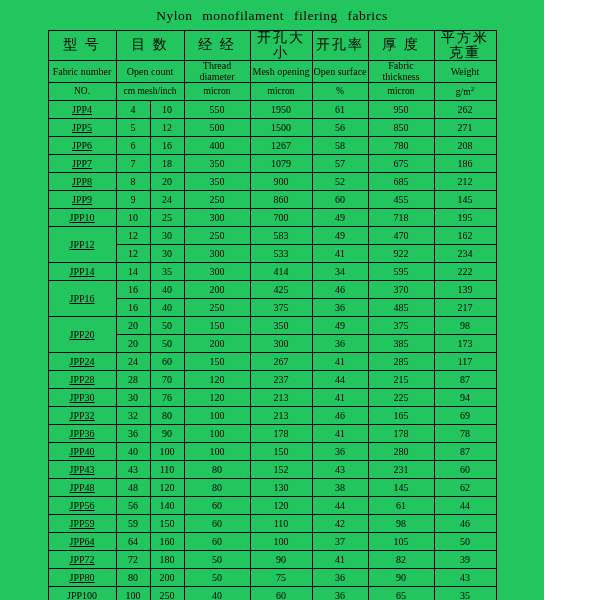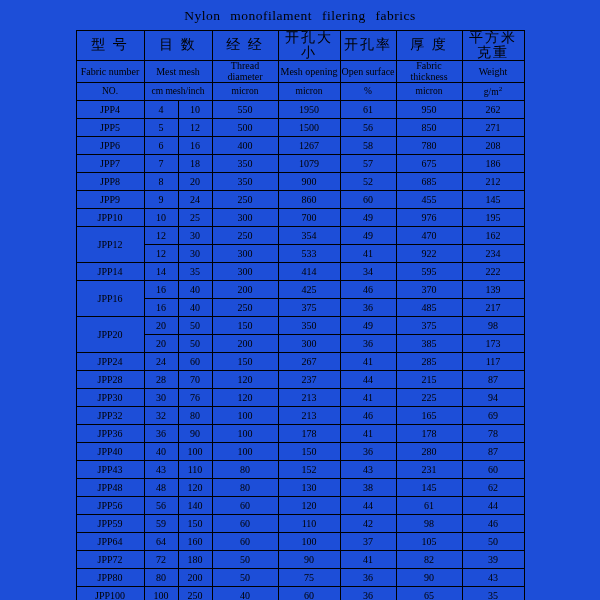--- a/index.html
+++ b/index.html
@@ -8,24 +8,24 @@
     background: #ffffff;
   }
   body {
     width: 600px;
     height: 600px;
     font-family: "Liberation Serif", serif;
     color: #000000;
     overflow: hidden;
   }
   .page {
-    width: 600px;
+    width: 544px;
     height: 600px;
     position: relative;
-    background: #1d4ed8;
+    background: #22c55e;
   }
   .doc-title {
     text-align: center;
     font-size: 13.5px;
     font-family: "Liberation Serif", serif;
     letter-spacing: 0.5px;
     padding-top: 8px;
     padding-bottom: 6px;
     word-spacing: 6px;
   }
@@ -62,20 +62,21 @@
   }
   .hdr-en {
     font-size: 10px;
     margin-left: 36px;
   }
   .hdr-unit {
     font-size: 9.5px;
   }
   .merged-label {
     font-size: 10px;
+    text-decoration: underline;
   }
   .sup {
     font-size: 7px;
     vertical-align: super;
   }
 </style>
 </head>
 <body>
 
 <div class="page">
@@ -98,21 +99,21 @@
         <td class="hdr-cn">型 号</td>
         <td class="hdr-cn" colspan="2">目 数</td>
         <td class="hdr-cn">经 经</td>
         <td class="hdr-cn">开孔大小</td>
         <td class="hdr-cn">开孔率</td>
         <td class="hdr-cn">厚 度</td>
         <td class="hdr-cn">平方米克重</td>
       </tr>
       <tr>
         <td class="hdr-en">Fabric number</td>
-        <td class="hdr-en" colspan="2">Mest mesh</td>
+        <td class="hdr-en" colspan="2">Open count</td>
         <td class="hdr-en">Thread diameter</td>
         <td class="hdr-en">Mesh opening</td>
         <td class="hdr-en">Open surface</td>
         <td class="hdr-en">Fabric thickness</td>
         <td class="hdr-en">Weight</td>
       </tr>
       <tr>
         <td class="hdr-unit">NO.</td>
         <td class="hdr-unit" colspan="2">cm mesh/inch</td>
         <td class="hdr-unit">micron</td>
@@ -183,29 +184,29 @@
           <td>455</td>
           <td>145</td>
         </tr>
         <tr>
           <td class="merged-label">JPP10</td>
           <td>10</td>
           <td>25</td>
           <td>300</td>
           <td>700</td>
           <td>49</td>
-          <td>976</td>
+          <td>718</td>
           <td>195</td>
         </tr>
         <tr>
           <td class="merged-label" rowspan="2">JPP12</td>
           <td>12</td>
           <td>30</td>
           <td>250</td>
-          <td>354</td>
+          <td>583</td>
           <td>49</td>
           <td>470</td>
           <td>162</td>
         </tr>
         <tr>
           <td>12</td>
           <td>30</td>
           <td>300</td>
           <td>533</td>
           <td>41</td>

